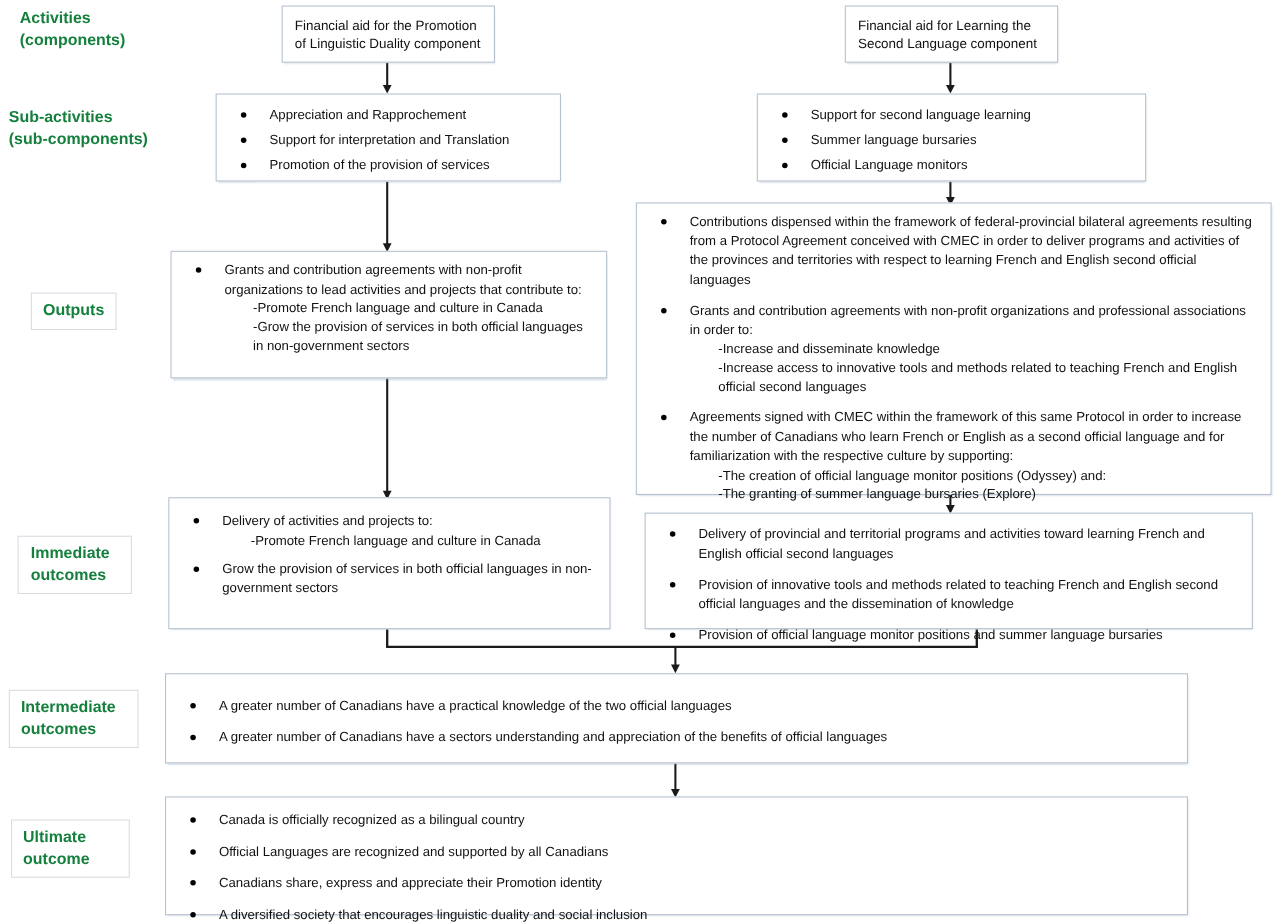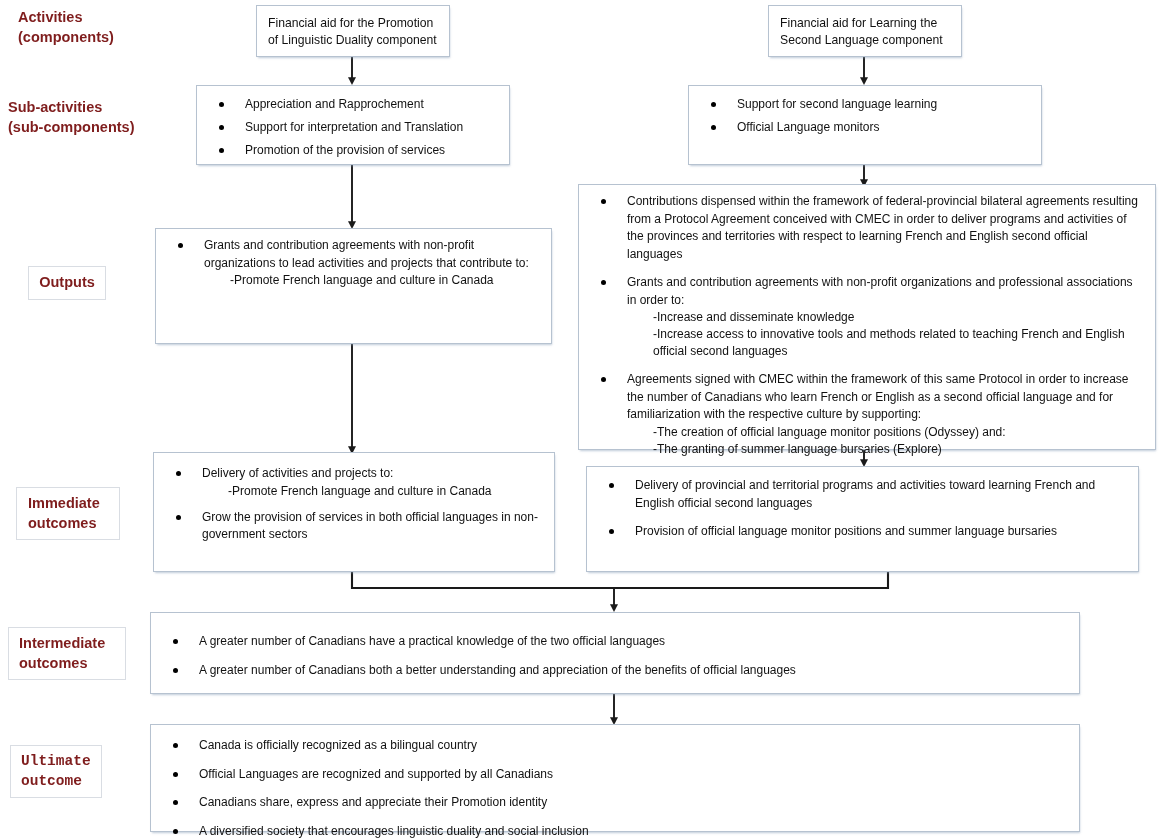--- a/index.html
+++ b/index.html
@@ -21,21 +21,21 @@
     left: 0; top: 0;
     width: 1170px; height: 840px;
   }
 
   
   .row-label {
     position: absolute;
     font-weight: bold;
     font-size: 14.5px;
     line-height: 1.35;
-    color: #7f1d1d;
+    color: #15803d;
     white-space: pre-line;
   }
   .row-label.plain { border: none; background: none; }
   .row-label.boxed {
     border: 1px solid #d9dde3;
     background: #ffffff;
     padding: 6px 10px;
     text-align: left;
   }
 
@@ -135,21 +135,21 @@
 (sub-components)</div>
 
   <div class="row-label boxed" style="left:28px; top:266px; width:78px; text-align:center;">Outputs</div>
 
   <div class="row-label boxed" style="left:16px; top:487px; width:104px;padding-left:11px;">Immediate
 outcomes</div>
 
   <div class="row-label boxed" style="left:8px; top:627px; width:118px;">Intermediate
 outcomes</div>
 
-  <div class="row-label boxed" style="left:10px; top:745px; width:92px;font-family:Liberation Mono, monospace;">Ultimate
+  <div class="row-label boxed" style="left:10px; top:745px; width:108px;">Ultimate
 outcome</div>
 
   <div class="box plain-text" style="left:256px; top:5px; width:194px; height:52px;">
     <div class="inner">Financial aid for the Promotion of Linguistic Duality component</div>
   </div>
 
   <div class="box plain-text" style="left:768px; top:5px; width:194px; height:52px;">
     <div class="inner">Financial aid for Learning the Second Language component</div>
   </div>
 
@@ -160,31 +160,33 @@
         <li>Support for interpretation and Translation</li>
         <li>Promotion of the provision of services</li>
       </ul>
     </div>
   </div>
 
   <div class="box" style="left:688px; top:85px; width:354px; height:80px;">
     <div class="inner" style="padding-top:10px;">
       <ul class="blist tight">
         <li>Support for second language learning</li>
+        <li>Summer language bursaries</li>
         <li>Official Language monitors</li>
       </ul>
     </div>
   </div>
 
   <div class="box" style="left:155px; top:228px; width:397px; height:116px;">
     <div class="inner" style="padding-top:8px;">
       <ul class="blist">
         <li>
           <span class="cont">Grants and contribution agreements with non-profit organizations to lead activities and projects that contribute to:</span>
           <span class="sub">-Promote French language and culture in Canada</span>
+          <span class="sub">-Grow the provision of services in both official languages in non-government sectors</span>
         </li>
       </ul>
     </div>
   </div>
 
   <div class="box" style="left:578px; top:184px; width:578px; height:266px;">
     <div class="inner" style="padding-top:8px;">
       <ul class="blist tight2">
         <li>
           <span class="cont">Contributions dispensed within the framework of federal-provincial bilateral agreements resulting from a Protocol Agreement conceived with CMEC in order to deliver programs and activities of the provinces and territories with respect to learning French and English second official languages</span>
@@ -220,31 +222,34 @@
     </div>
   </div>
 
   <div class="box" style="left:586px; top:466px; width:553px; height:106px;">
     <div class="inner" style="padding-top:10px;">
       <ul class="blist tight2">
         <li>
           <span class="cont">Delivery of provincial and territorial programs and activities toward learning French and English official second languages</span>
         </li>
         <li>
+          <span class="cont">Provision of innovative tools and methods related to teaching French and English second official languages and the dissemination of knowledge</span>
+        </li>
+        <li>
           <span class="cont">Provision of official language monitor positions and summer language bursaries</span>
         </li>
       </ul>
     </div>
   </div>
 
   <div class="box" style="left:150px; top:612px; width:930px; height:82px;">
     <div class="inner" style="padding-top:20px;">
       <ul class="blist tight2">
         <li>A greater number of Canadians have a practical knowledge of the two official languages</li>
-        <li>A greater number of Canadians both a better understanding and appreciation of the benefits of official languages</li>
+        <li>A greater number of Canadians have a sectors understanding and appreciation of the benefits of official languages</li>
       </ul>
     </div>
   </div>
 
   <div class="box" style="left:150px; top:724px; width:930px; height:108px;">
     <div class="inner" style="padding-top:12px;">
       <ul class="blist tight2">
         <li>Canada is officially recognized as a bilingual country</li>
         <li>Official Languages are recognized and supported by all Canadians</li>
         <li>Canadians share, express and appreciate their Promotion identity</li>

